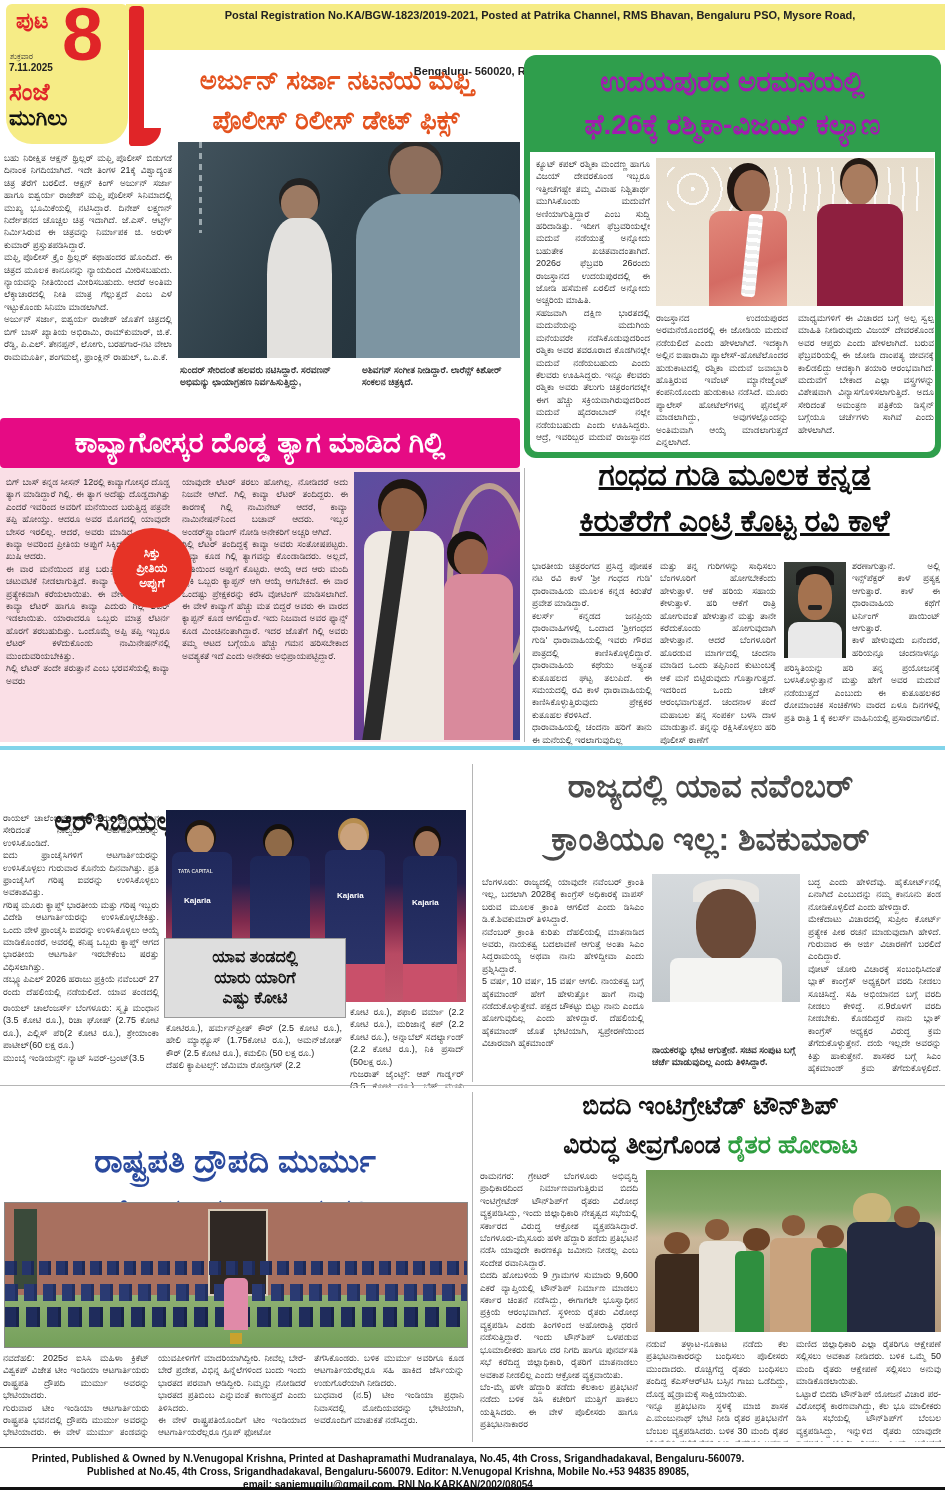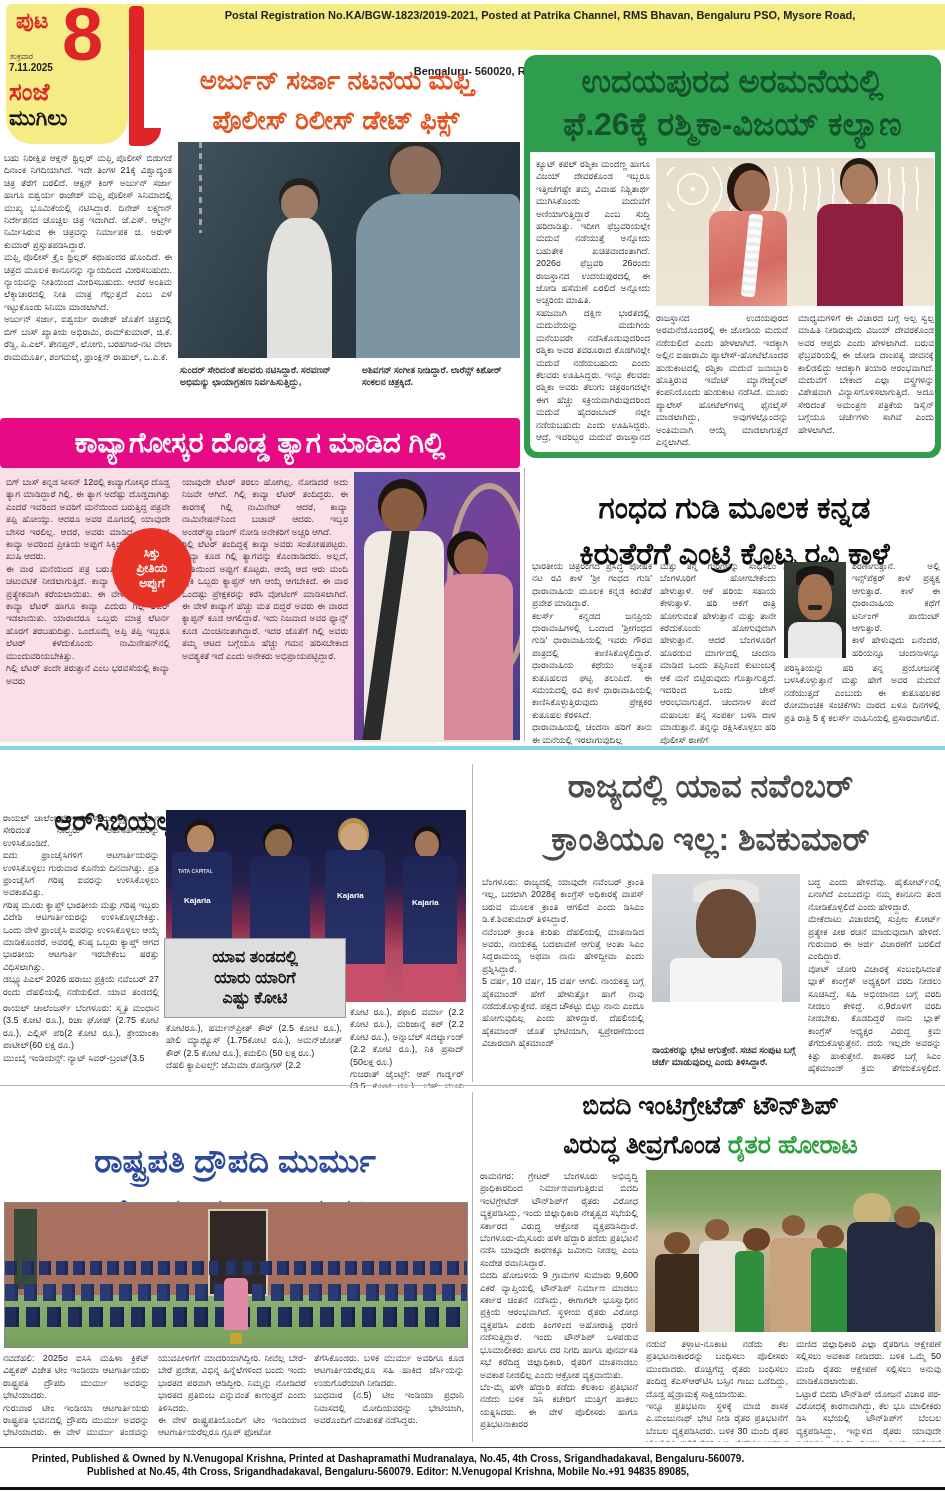--- a/index.html
+++ b/index.html
@@ -12,31 +12,31 @@
   
   #strip{left:126px;top:4px;width:819px;height:46px;background:#f6ec86;}
   #logo{left:6px;top:4px;width:122px;height:140px;background:#f6ec86;border-radius:6px 6px 26px 26px;}
   #redbar{left:129px;top:6px;width:15px;height:140px;background:#e02528;border-radius:10px 10px 24px 10px;}
   #redhook{left:129px;top:128px;width:32px;height:18px;background:#e02528;border-radius:0 0 20px 4px;}
   .postal{font-size:11px;font-weight:bold;color:#222;text-align:center;line-height:15px;}
   
   #a1-hl{left:150px;top:60px;width:372px;height:84px;font-size:26px;line-height:40px;color:#e4531f;}
   
   #a2-box{left:524px;top:55px;width:417px;height:403px;background:#2f9e4c;border-radius:12px;}
-  #a2-hl{left:528px;top:60px;width:409px;height:90px;font-size:32px;line-height:43px;color:#14532d;}
+  #a2-hl{left:528px;top:60px;width:409px;height:90px;font-size:28px;line-height:43px;color:#a21caf;}
   #a2-white{left:530px;top:152px;width:405px;height:300px;background:#fff;border-radius:0 0 8px 8px;}
   
   #a3-bar{left:0;top:418px;width:520px;height:50px;background:#e60b84;border-radius:4px;}
   #a3-hl{left:0;top:418px;width:520px;height:50px;font-size:28px;line-height:50px;color:#fff;}
   #a3-bg{left:0;top:468px;width:520px;height:274px;background:#fadfe6;}
   #a3-badge{left:112px;top:528px;width:80px;height:80px;border-radius:50%;background:#e63326;color:#fff;
             display:flex;align-items:center;justify-content:center;text-align:center;
             font-size:12px;font-weight:bold;line-height:1.25;white-space:pre-line;}
   
-  #a4-hl{left:528px;top:485px;width:413px;height:94px;font-size:30px;line-height:46px;color:#101010;}
+  #a4-hl{left:528px;top:452px;width:413px;height:94px;font-size:30px;line-height:46px;color:#101010;text-decoration:underline;}
   
   #a5-hl{left:2px;top:800px;width:468px;height:42px;font-size:27px;line-height:42px;}
   #a5-hl .teal{color:#15929e;}
   #a5-box{left:164px;top:938px;width:180px;height:78px;background:#dedede;border:1px solid #9a9a9a;
           font-size:16px;font-weight:bold;text-align:center;line-height:1.3;white-space:pre-line;
           display:flex;align-items:center;justify-content:center;z-index:3;color:#111;}
   
   #a6-hl{left:478px;top:760px;width:465px;height:108px;font-size:32px;line-height:53px;color:#4b4b4b;}
   
   #a7-hl{left:0;top:1096px;width:470px;height:102px;font-size:32px;line-height:50px;color:#2b4a9e;margin-top:40px;}
@@ -148,21 +148,21 @@
 ಧಾರಾವಾಹಿಯಲ್ಲಿ ಚಂದನಾ ಹರಿಗೆ ತಾನು ಈ ಮನೆಯಲ್ಲಿ ಇರಲಾಗುವುದಿಲ್ಲ</div>
   <div class="abs body-txt" style="left:660px;top:560px;width:116px;height:188px;">ಮತ್ತು ತನ್ನ ಗುರಿಗಳನ್ನು ಸಾಧಿಸಲು ಬೆಂಗಳೂರಿಗೆ ಹೋಗಬೇಕೆಂದು ಹೇಳುತ್ತಾಳೆ. ಆಕೆ ಹರಿಯ ಸಹಾಯ ಕೇಳುತ್ತಾಳೆ. ಹರಿ ಆಕೆಗೆ ರಾತ್ರಿ ಹೋಗುವಂತೆ ಹೇಳುತ್ತಾನೆ ಮತ್ತು ತಾನೇ ಕರೆದುಕೊಂಡು ಹೋಗುವುದಾಗಿ ಹೇಳುತ್ತಾನೆ. ಆದರೆ ಬೆಂಗಳೂರಿಗೆ ಹೊರಡುವ ಮಾರ್ಗದಲ್ಲಿ ಚಂದನಾ ಮಾಡಿದ ಒಂದು ತಪ್ಪಿನಿಂದ ಕುಟುಂಬಕ್ಕೆ ಆಕೆ ಮನೆ ಬಿಟ್ಟಿರುವುದು ಗೊತ್ತಾಗುತ್ತದೆ. ಇದರಿಂದ ಒಂದು ಚೇಸ್ ಆರಂಭವಾಗುತ್ತದೆ. ಚಂದನಾಳ ತಂದೆ ಮಹಾಬಲ ತನ್ನ ಸಂಪರ್ಕ ಬಳಸಿ ದಾಳ ಮಾಡುತ್ತಾನೆ. ತನ್ನನ್ನು ರಕ್ಷಿಸಿಕೊಳ್ಳಲು ಹರಿ ಪೊಲೀಸ್ ಠಾಣೆಗೆ</div>
   <div class="abs ph" id="ph-ravikale" style="left:784px;top:562px;width:62px;height:96px;">
     <div class="fg" style="left:20%;top:4%;width:60%;height:20%;background:#171717;border-radius:50% 50% 0 0;"></div>
     <div class="fg" style="left:22%;top:12%;width:56%;height:48%;background:#a4724f;border-radius:46%;"></div>
     <div class="fg" style="left:38%;top:45%;width:24%;height:5%;background:#222;border-radius:2px;"></div>
     <div class="fg" style="left:6%;top:62%;width:88%;height:38%;background:#e9e9e9;border-radius:10px 10px 0 0;"></div>
   </div>
   <div class="abs body-txt" style="left:852px;top:560px;width:88px;height:98px;">ಶರಣಾಗುತ್ತಾನೆ. ಅಲ್ಲಿ ಇನ್ಸ್‌ಪೆಕ್ಟರ್ ಕಾಳೆ ಪ್ರತ್ಯಕ್ಷ ಆಗುತ್ತಾರೆ. ಕಾಳೆ ಈ ಧಾರಾವಾಹಿಯ ಕಥೆಗೆ ಟರ್ನಿಂಗ್ ಪಾಯಿಂಟ್ ಆಗುತ್ತಾರೆ.
 ಕಾಳೆ ಹೇಳುವುದು ಏನೆಂದರೆ, ಹರಿಯನ್ನೂ ಚಂದನಾಳನ್ನೂ ಉಳಿಸುವ ಏಕೈಕ ಮಾರ್ಗ ಎಂದರೆ ಅವರಿಬ್ಬರೂ ಮದುವೆಯಾಗಬೇಕು. ಈ</div>
-  <div class="abs body-txt" style="left:784px;top:662px;width:156px;height:88px;">ಪರಿಸ್ಥಿತಿಯನ್ನು ಹರಿ ತನ್ನ ಪ್ರಯೋಜನಕ್ಕೆ ಬಳಸಿಕೊಳ್ಳುತ್ತಾನೆ ಮತ್ತು ಹೇಗೆ ಅವರ ಮದುವೆ ನಡೆಯುತ್ತದೆ ಎಂಬುದು ಈ ಕುತೂಹಲಕರ ರೋಮಾಂಚಕ ಸಂಚಿಕೆಗಳು ವಾರದ ಏಳೂ ದಿನಗಳಲ್ಲಿ ಪ್ರತಿ ರಾತ್ರಿ 5 ಕ್ಕೆ ಕಲರ್ಸ್ ವಾಹಿನಿಯಲ್ಲಿ ಪ್ರ‌ಸಾರವಾಗಲಿವೆ.</div>
+  <div class="abs body-txt" style="left:784px;top:662px;width:156px;height:88px;">ಪರಿಸ್ಥಿತಿಯನ್ನು ಹರಿ ತನ್ನ ಪ್ರಯೋಜನಕ್ಕೆ ಬಳಸಿಕೊಳ್ಳುತ್ತಾನೆ ಮತ್ತು ಹೇಗೆ ಅವರ ಮದುವೆ ನಡೆಯುತ್ತದೆ ಎಂಬುದು ಈ ಕುತೂಹಲಕರ ರೋಮಾಂಚಕ ಸಂಚಿಕೆಗಳು ವಾರದ ಏಳೂ ದಿನಗಳಲ್ಲಿ ಪ್ರತಿ ರಾತ್ರಿ 1 ಕ್ಕೆ ಕಲರ್ಸ್ ವಾಹಿನಿಯಲ್ಲಿ ಪ್ರ‌ಸಾರವಾಗಲಿವೆ.</div>
 
   <div class="abs hl" id="a5-hl">
     <span>ಆರ್‌ಸಿಬಿಯಲ್ಲೇ ಉಳಿಯಲಿದ್ದಾರೆ </span><span class="teal">ಸ್ಮೃತಿ, ಪೆರ್ರಿ</span>
   </div>
   <div class="abs body-txt" style="left:3px;top:812px;width:156px;height:188px;">ರಾಯಲ್ ಚಾಲೆಂಜರ್ಸ್ ಬೆಂಗಳೂರು ಸ್ಮೃತಿ ಮಂಧಾನ ಸೇರಿದಂತೆ ನಾಲ್ವರು ಆಟಗಾರ್ತಿಯರನ್ನು ಉಳಿಸಿಕೊಂಡಿದೆ.
 ಐದು ಫ್ರಾಂಚೈಸಿಗಳಿಗೆ ಆಟಗಾರ್ತಿಯರನ್ನು ಉಳಿಸಿಕೊಳ್ಳಲು ಗುರುವಾರ ಕೊನೆಯ ದಿನವಾಗಿತ್ತು. ಪ್ರತಿ ಫ್ರಾಂಚೈಸಿಗೆ ಗರಿಷ್ಠ ಐವರನ್ನು ಉಳಿಸಿಕೊಳ್ಳಲು ಅವಕಾಶವಿತ್ತು.
 ಗರಿಷ್ಠ ಮೂರು ಕ್ಯಾಪ್ಡ್ ಭಾರತೀಯ ಮತ್ತು ಗರಿಷ್ಠ ಇಬ್ಬರು ವಿದೇಶಿ ಆಟಗಾರ್ತಿಯರನ್ನು ಉಳಿಸಿಕೊಳ್ಳಬೇಕಿತ್ತು. ಒಂದು ವೇಳೆ ಫ್ರಾಂಚೈಸಿ ಐವರನ್ನು ಉಳಿಸಿಕೊಳ್ಳಲು ಆಯ್ಕೆ ಮಾಡಿಕೊಂಡರೆ, ಅವರಲ್ಲಿ ಕನಿಷ್ಠ ಒಬ್ಬರು ಕ್ಯಾಪ್ಡ್ ಆಗದ ಭಾರತೀಯ ಆಟಗಾರ್ತಿ ಇರಬೇಕೆಂಬ ಷರತ್ತು ವಿಧಿಸಲಾಗಿತ್ತು.
 ಡಬ್ಲ್ಯೂಪಿಎಲ್ 2026 ಹರಾಜು ಪ್ರಕ್ರಿಯೆ ನವೆಂಬರ್ 27 ರಂದು ದೆಹಲಿಯಲ್ಲಿ ನಡೆಯಲಿದೆ. ಯಾವ ತಂಡದಲ್ಲಿ ಯಾರು ಉಳಿದುಕೊಂಡಿದ್ದಾರೆ ಮತ್ತು ಅವರಿಗೆ 2026ರ ಒಂದು ಸೀಸನ್‌ಗೆ ಎಷ್ಟು ಹಣವನ್ನು ನೀಡಲಾಗುತ್ತದೆ ಎಂಬ ವಿವರವನ್ನು ಇಲ್ಲಿ ನೀಡಲಾಗಿದೆ.</div>
   <div class="abs ph" id="ph-rcb" style="left:166px;top:810px;width:300px;height:192px;">
     <div class="fg" style="left:7%;top:8%;width:9%;height:15%;background:#b48862;border-radius:50%;box-shadow:0 -3px 0 2px #1c150f;"></div>
@@ -257,16 +257,17 @@
   <div class="abs body-txt" style="left:796px;top:1338px;width:145px;height:104px;">ಮಣಿದ ಜಿಲ್ಲಾಧಿಕಾರಿ ಎಲ್ಲಾ ರೈತರಿಗೂ ಆಕ್ಷೇಪಣೆ ಸಲ್ಲಿಸಲು ಅವಕಾಶ ನೀಡಿದರು. ಬಳಿಕ ಒಮ್ಮೆ 50 ಮಂದಿ ರೈತರು ಆಕ್ಷೇಪಣೆ ಸಲ್ಲಿಸಲು ಅನುವು ಮಾಡಿಕೊಡಲಾಯಿತು.
 ಒಟ್ಟಾರೆ ಬಿದದಿ ಟೌನ್‌ಶಿಪ್ ಯೋಜನೆ ವಿಚಾರ ಪರ-ವಿರೋಧಕ್ಕೆ ಕಾರಣವಾಗಿದ್ದು, ಕೆಲ ಭೂ ಮಾಲೀಕರು ಡಿಸಿ ಸಭೆಯಲ್ಲಿ ಟೌನ್‌ಶಿಪ್‌ಗೆ ಬೆಂಬಲ ವ್ಯಕ್ತಪಡಿಸಿದ್ದು, ಇನ್ನುಳಿದ ರೈತರು ಯಾವುದೇ ಕಾರಣಕ್ಕೂ ಭೂಮಿ ನೀಡಲ್ಲ ಎಂದು ಆಕ್ಷೇಪಣೆ ಸಲ್ಲಿಸಿದ್ದಾರೆ. ಈ ಹೋರಾಟ ಮತ್ತಷ್ಟು ತೀವ್ರವಾಗಲಿದ್ದು, ಯಾವ ಹಂತಕ್ಕೆ ತಲುಪಲಿದ್ಯೋ ಕಾದುನೋಡಬೇಕಿದೆ.</div>
 
   <div class="abs vrule" style="left:524px;top:468px;height:274px;"></div>
   <div class="abs vrule" style="left:472px;top:764px;height:318px;"></div>
   <div class="abs hrule" style="left:0;top:1085px;width:945px;"></div>
   <div class="abs vrule" style="left:472px;top:1092px;height:350px;"></div>
 
   <div class="abs" id="foot-top"></div>
   <div class="abs footer-line" style="top:1452px;">Printed, Published &amp; Owned by N.Venugopal Krishna, Printed at Dashapramathi Mudranalaya, No.45, 4th Cross, Srigandhadakaval, Bengaluru-560079.</div>
-  <div class="abs footer-line" style="top:1465px;">Published at No.45, 4th Cross, Srigandhadakaval, Bengaluru-560079. Editor: N.Venugopal Krishna, Mobile No.+91 94835 89085,</div>
+  <div class="abs footer-line" style="top:1465px;">Published at No.45, 4th Cross, Srigandhadakaval, Bengaluru-560079. Editor: N.Venugopal Krishna, Mobile No.+53 94835 89085,</div>
+  <div class="abs footer-line" style="top:1478px;">email: sanjemugilu@gmail.com, RNI No.KARKAN/2002/08054</div>
   <div class="abs" id="foot-bot"></div>
 
 </div>
 
 </body></html>

